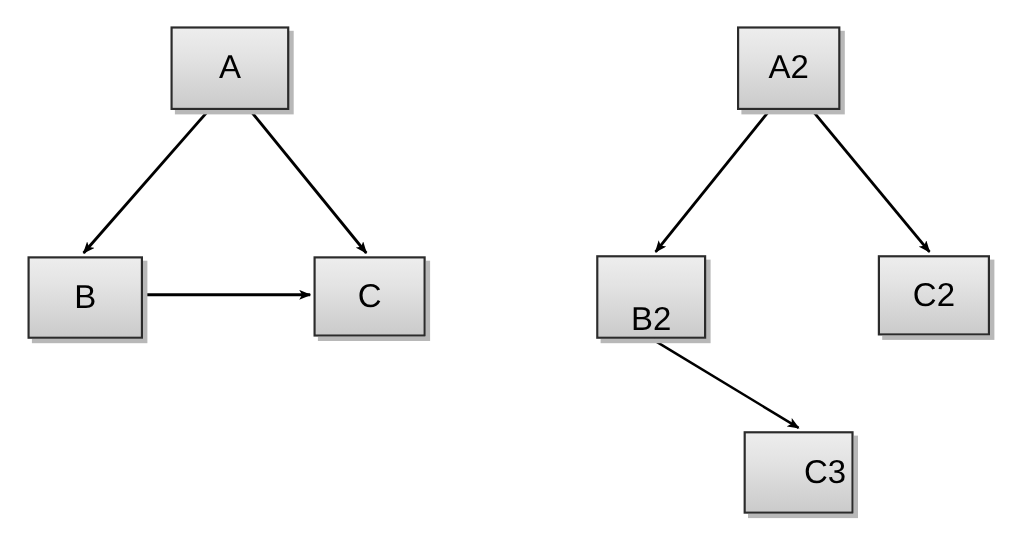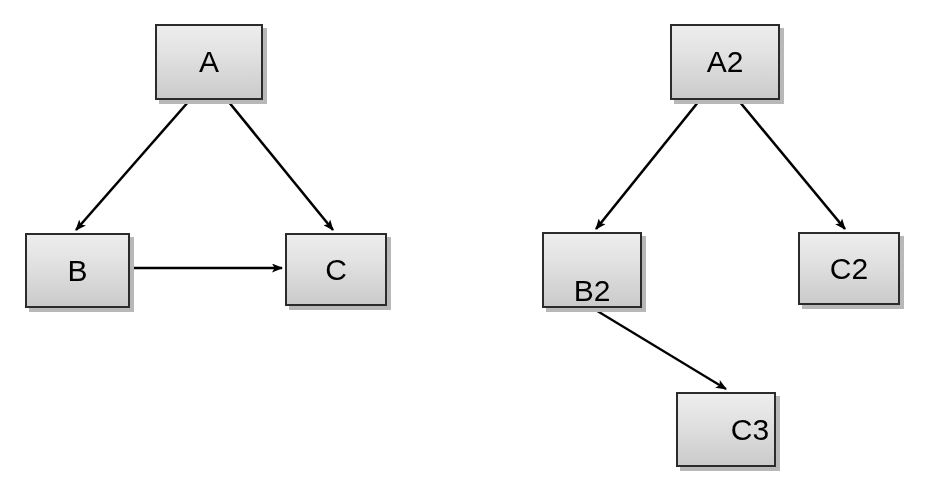--- a/index.html
+++ b/index.html
@@ -82,21 +82,21 @@
   </div>
 
   <div class="node" style="left:25px; top:233px; width:105px; height:75px;">
     <span class="node-label">B</span>
   </div>
 
   <div class="node" style="left:285px; top:233px; width:102px; height:73px;">
     <span class="node-label">C</span>
   </div>
 
-  <div class="node" style="left:670px; top:24px; width:110px; height:76px;">
+  <div class="node" style="left:670px; top:24px; width:94px; height:76px;">
     <span class="node-label">A2</span>
   </div>
 
   <div class="node" style="left:542px; top:232px; width:100px; height:76px;align-items:flex-end;">
     <span class="node-label">B2</span>
   </div>
 
   <div class="node" style="left:798px; top:232px; width:102px; height:73px;">
     <span class="node-label">C2</span>
   </div>

